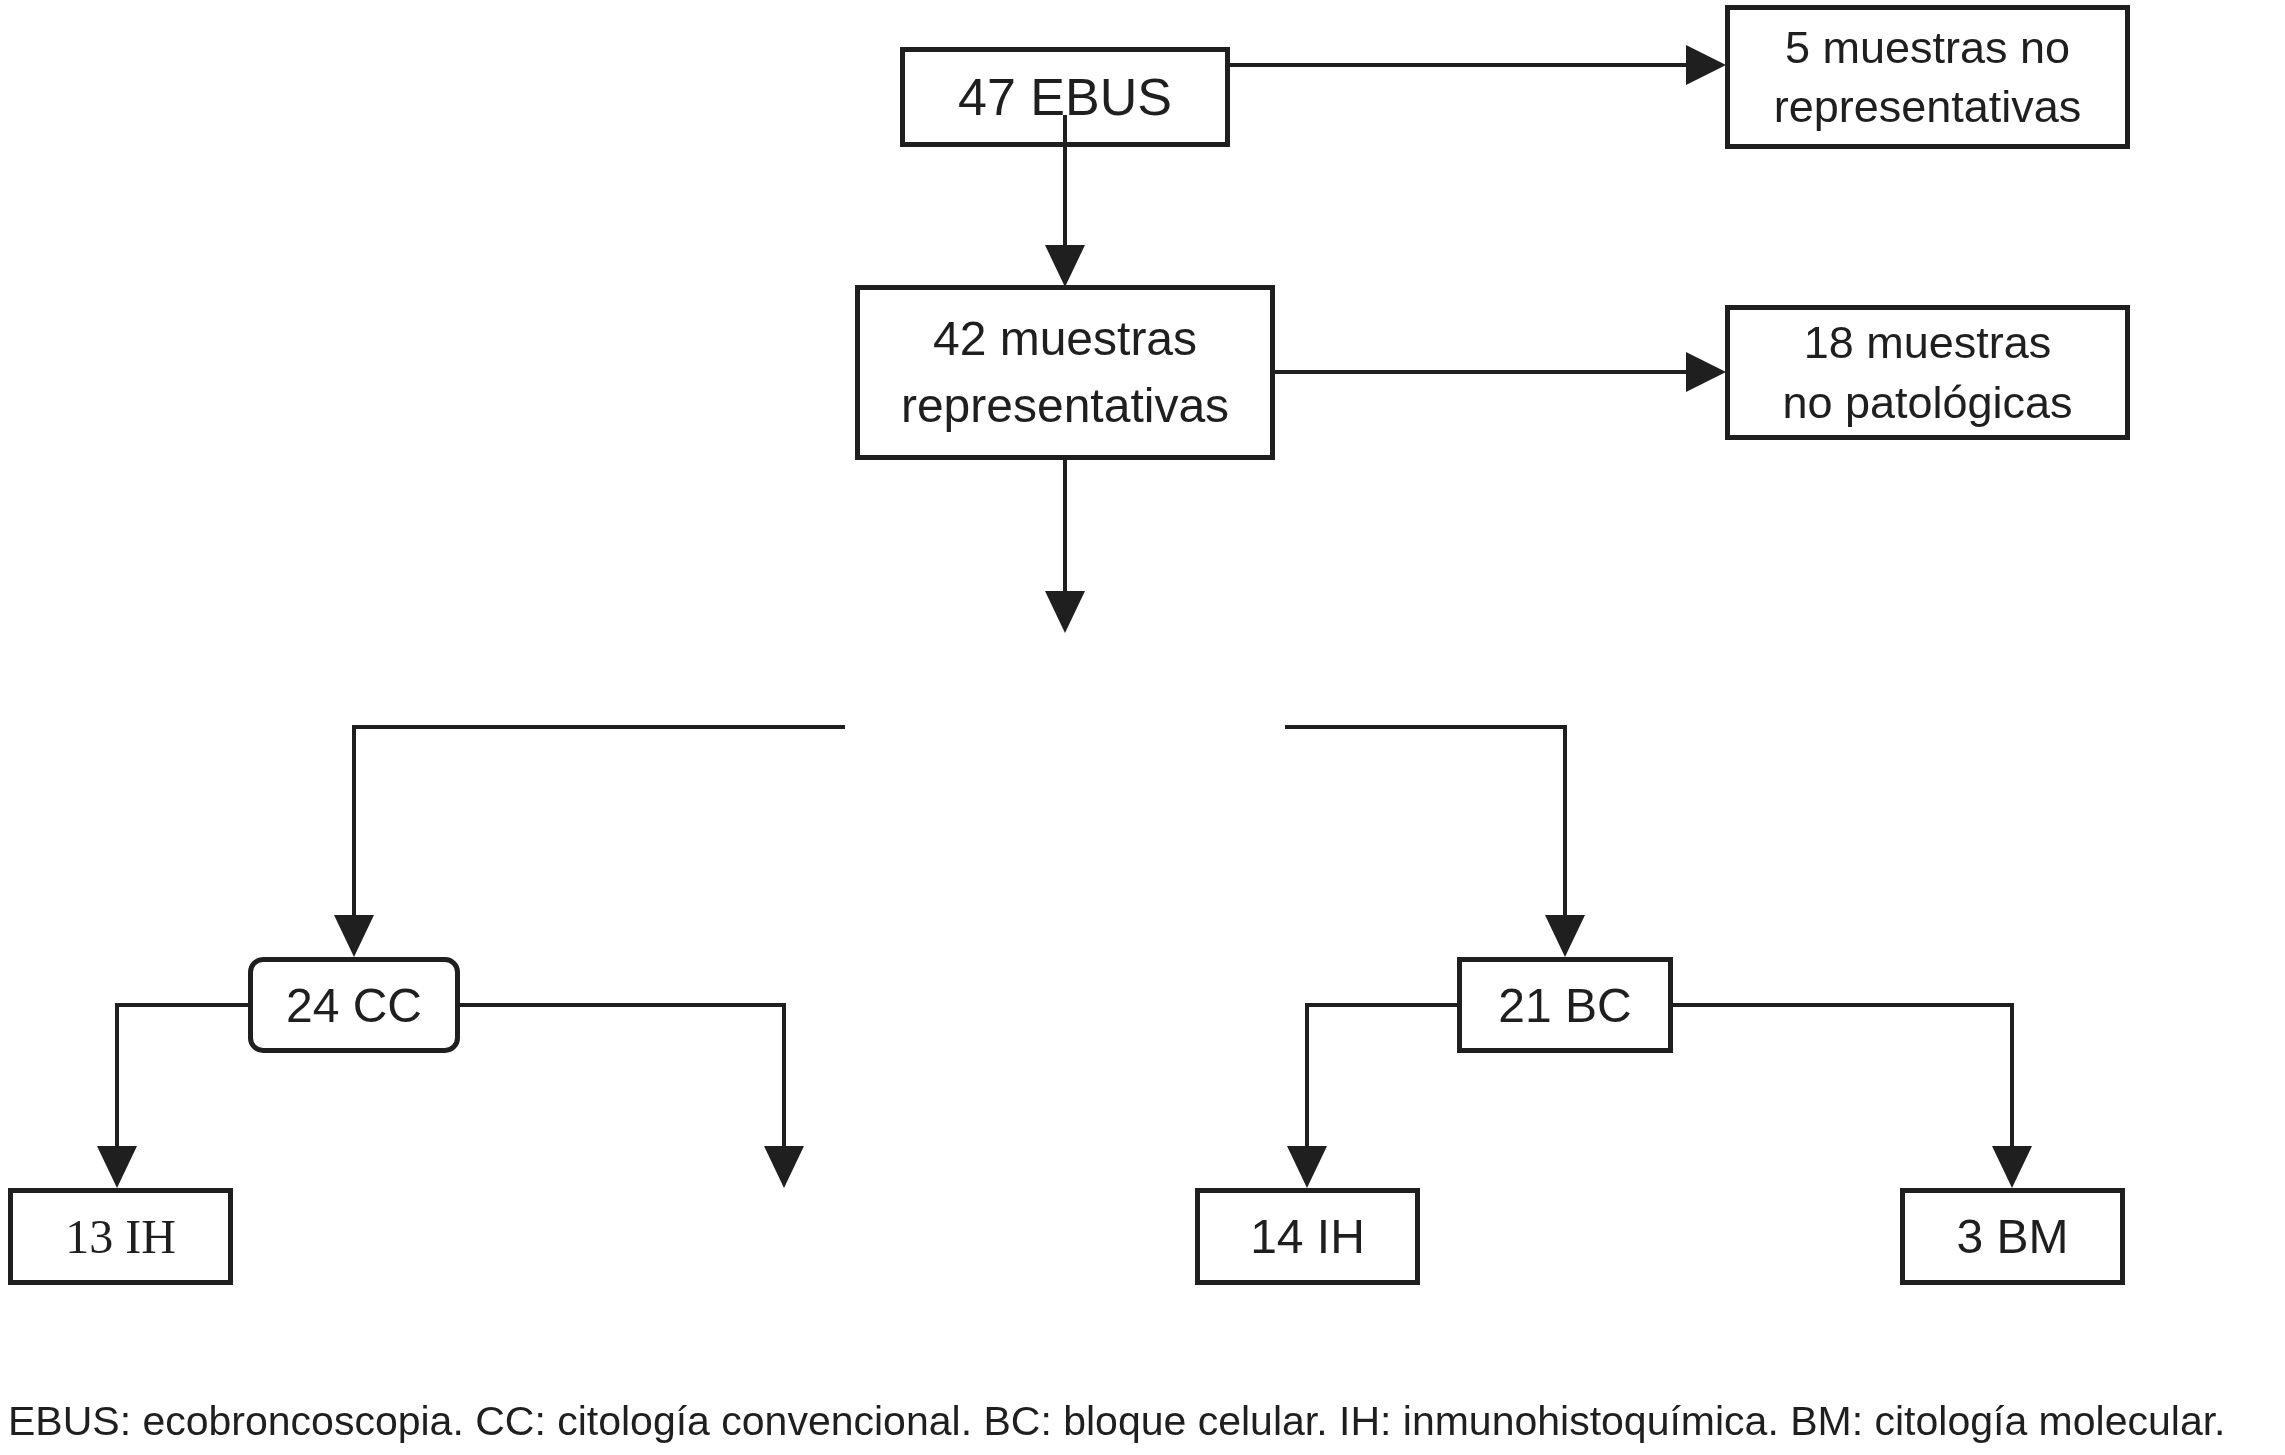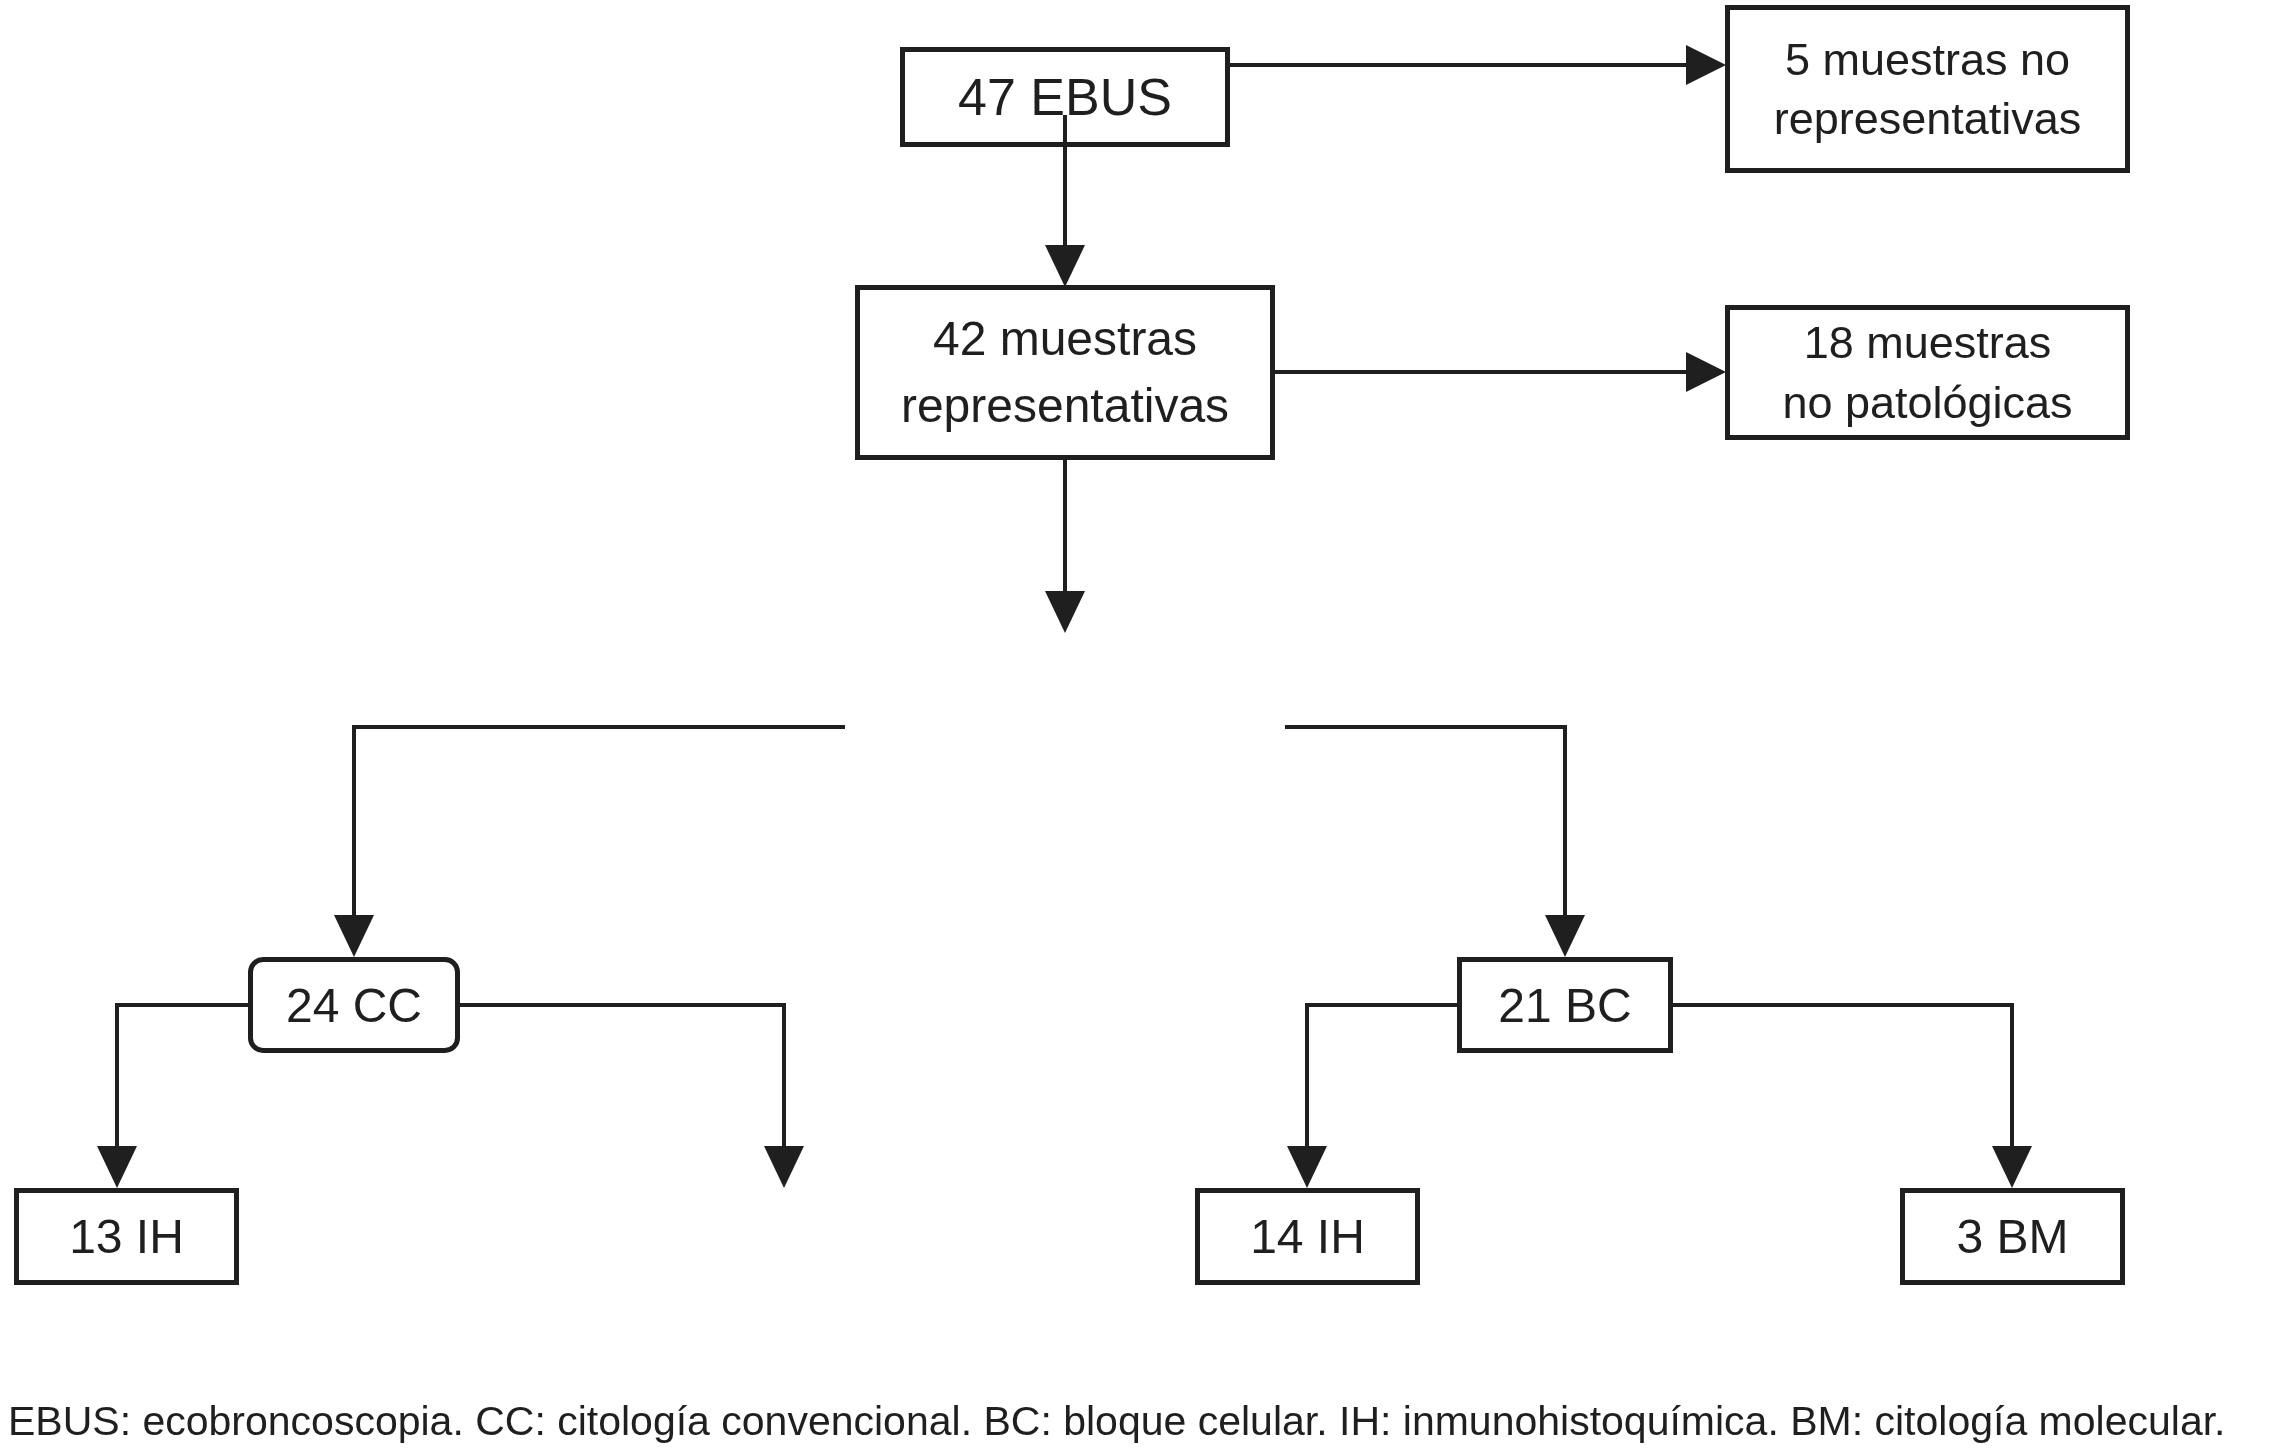--- a/index.html
+++ b/index.html
@@ -65,21 +65,21 @@
 </style>
 </head>
 <body>
 
 <div class="canvas">
 
   <div class="node fs-title" style="left:900px; top:15px; width:330px; height:100px;margin-top:32px;">
     <span class="ln">47 EBUS</span>
   </div>
 
-  <div class="node fs-two" style="left:1725px; top:5px; width:405px; height:168px;">
+  <div class="node fs-two" style="left:1725px; top:5px; width:405px; height:144px;">
     <span class="ln">5 muestras no</span>
     <span class="ln">representativas</span>
   </div>
 
   <div class="h-line" style="left:1230px; top:63px; width:458px;"></div>
   <div class="arrow-right" style="left:1686px; top:45px;"></div>
 
   <div class="v-line" style="left:1063px; top:115px; height:132px;"></div>
   <div class="arrow-down" style="left:1045px; top:245px;"></div>
 
@@ -125,21 +125,21 @@
   <div class="arrow-down" style="left:764px; top:1146px;"></div>
 
   <div class="h-line" style="left:1307px; top:1003px; width:150px;"></div>
   <div class="v-line" style="left:1305px; top:1003px; height:147px;"></div>
   <div class="arrow-down" style="left:1287px; top:1146px;"></div>
 
   <div class="h-line" style="left:1673px; top:1003px; width:339px;"></div>
   <div class="v-line" style="left:2010px; top:1003px; height:147px;"></div>
   <div class="arrow-down" style="left:1992px; top:1146px;"></div>
 
-  <div class="node fs-leaf" style="left:14px; top:1188px; width:225px; height:97px;">
+  <div class="node fs-leaf" style="left:8px; top:1188px; width:225px; height:97px;font-family:Liberation Serif, serif;">
     <span class="ln">13 IH</span>
   </div>
 
 
   <div class="node fs-leaf" style="left:1195px; top:1188px; width:225px; height:97px;">
     <span class="ln">14 IH</span>
   </div>
 
   <div class="node fs-leaf" style="left:1900px; top:1188px; width:225px; height:97px;">
     <span class="ln">3 BM</span>

